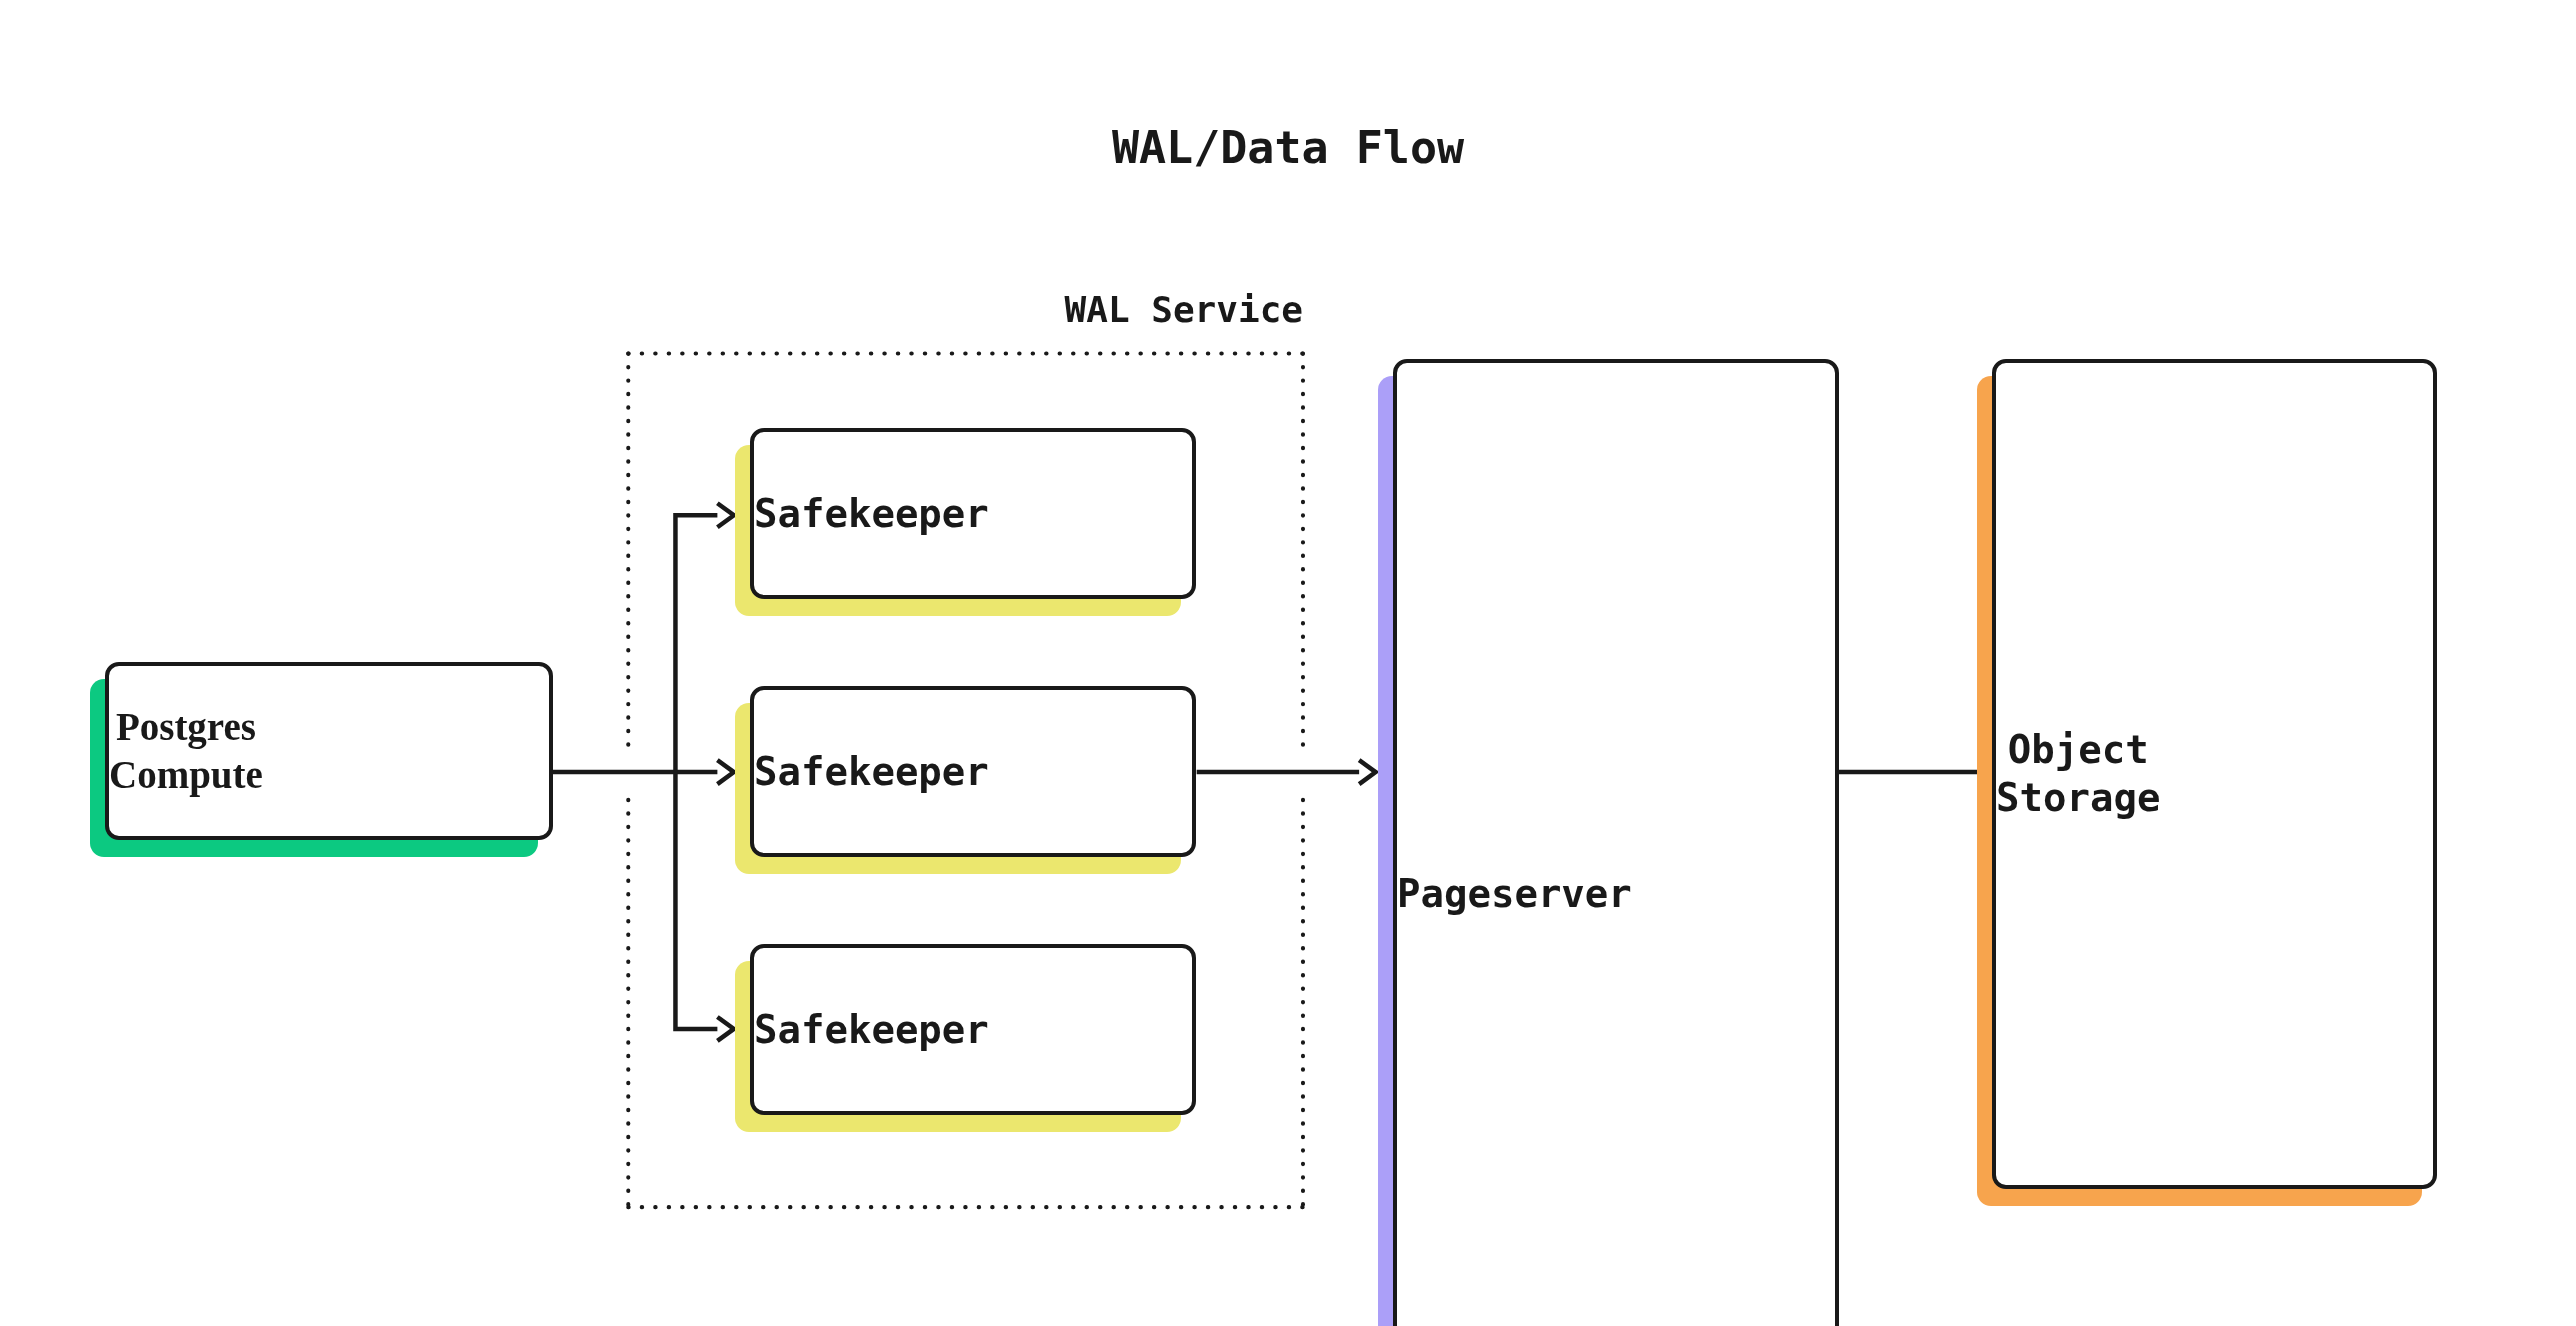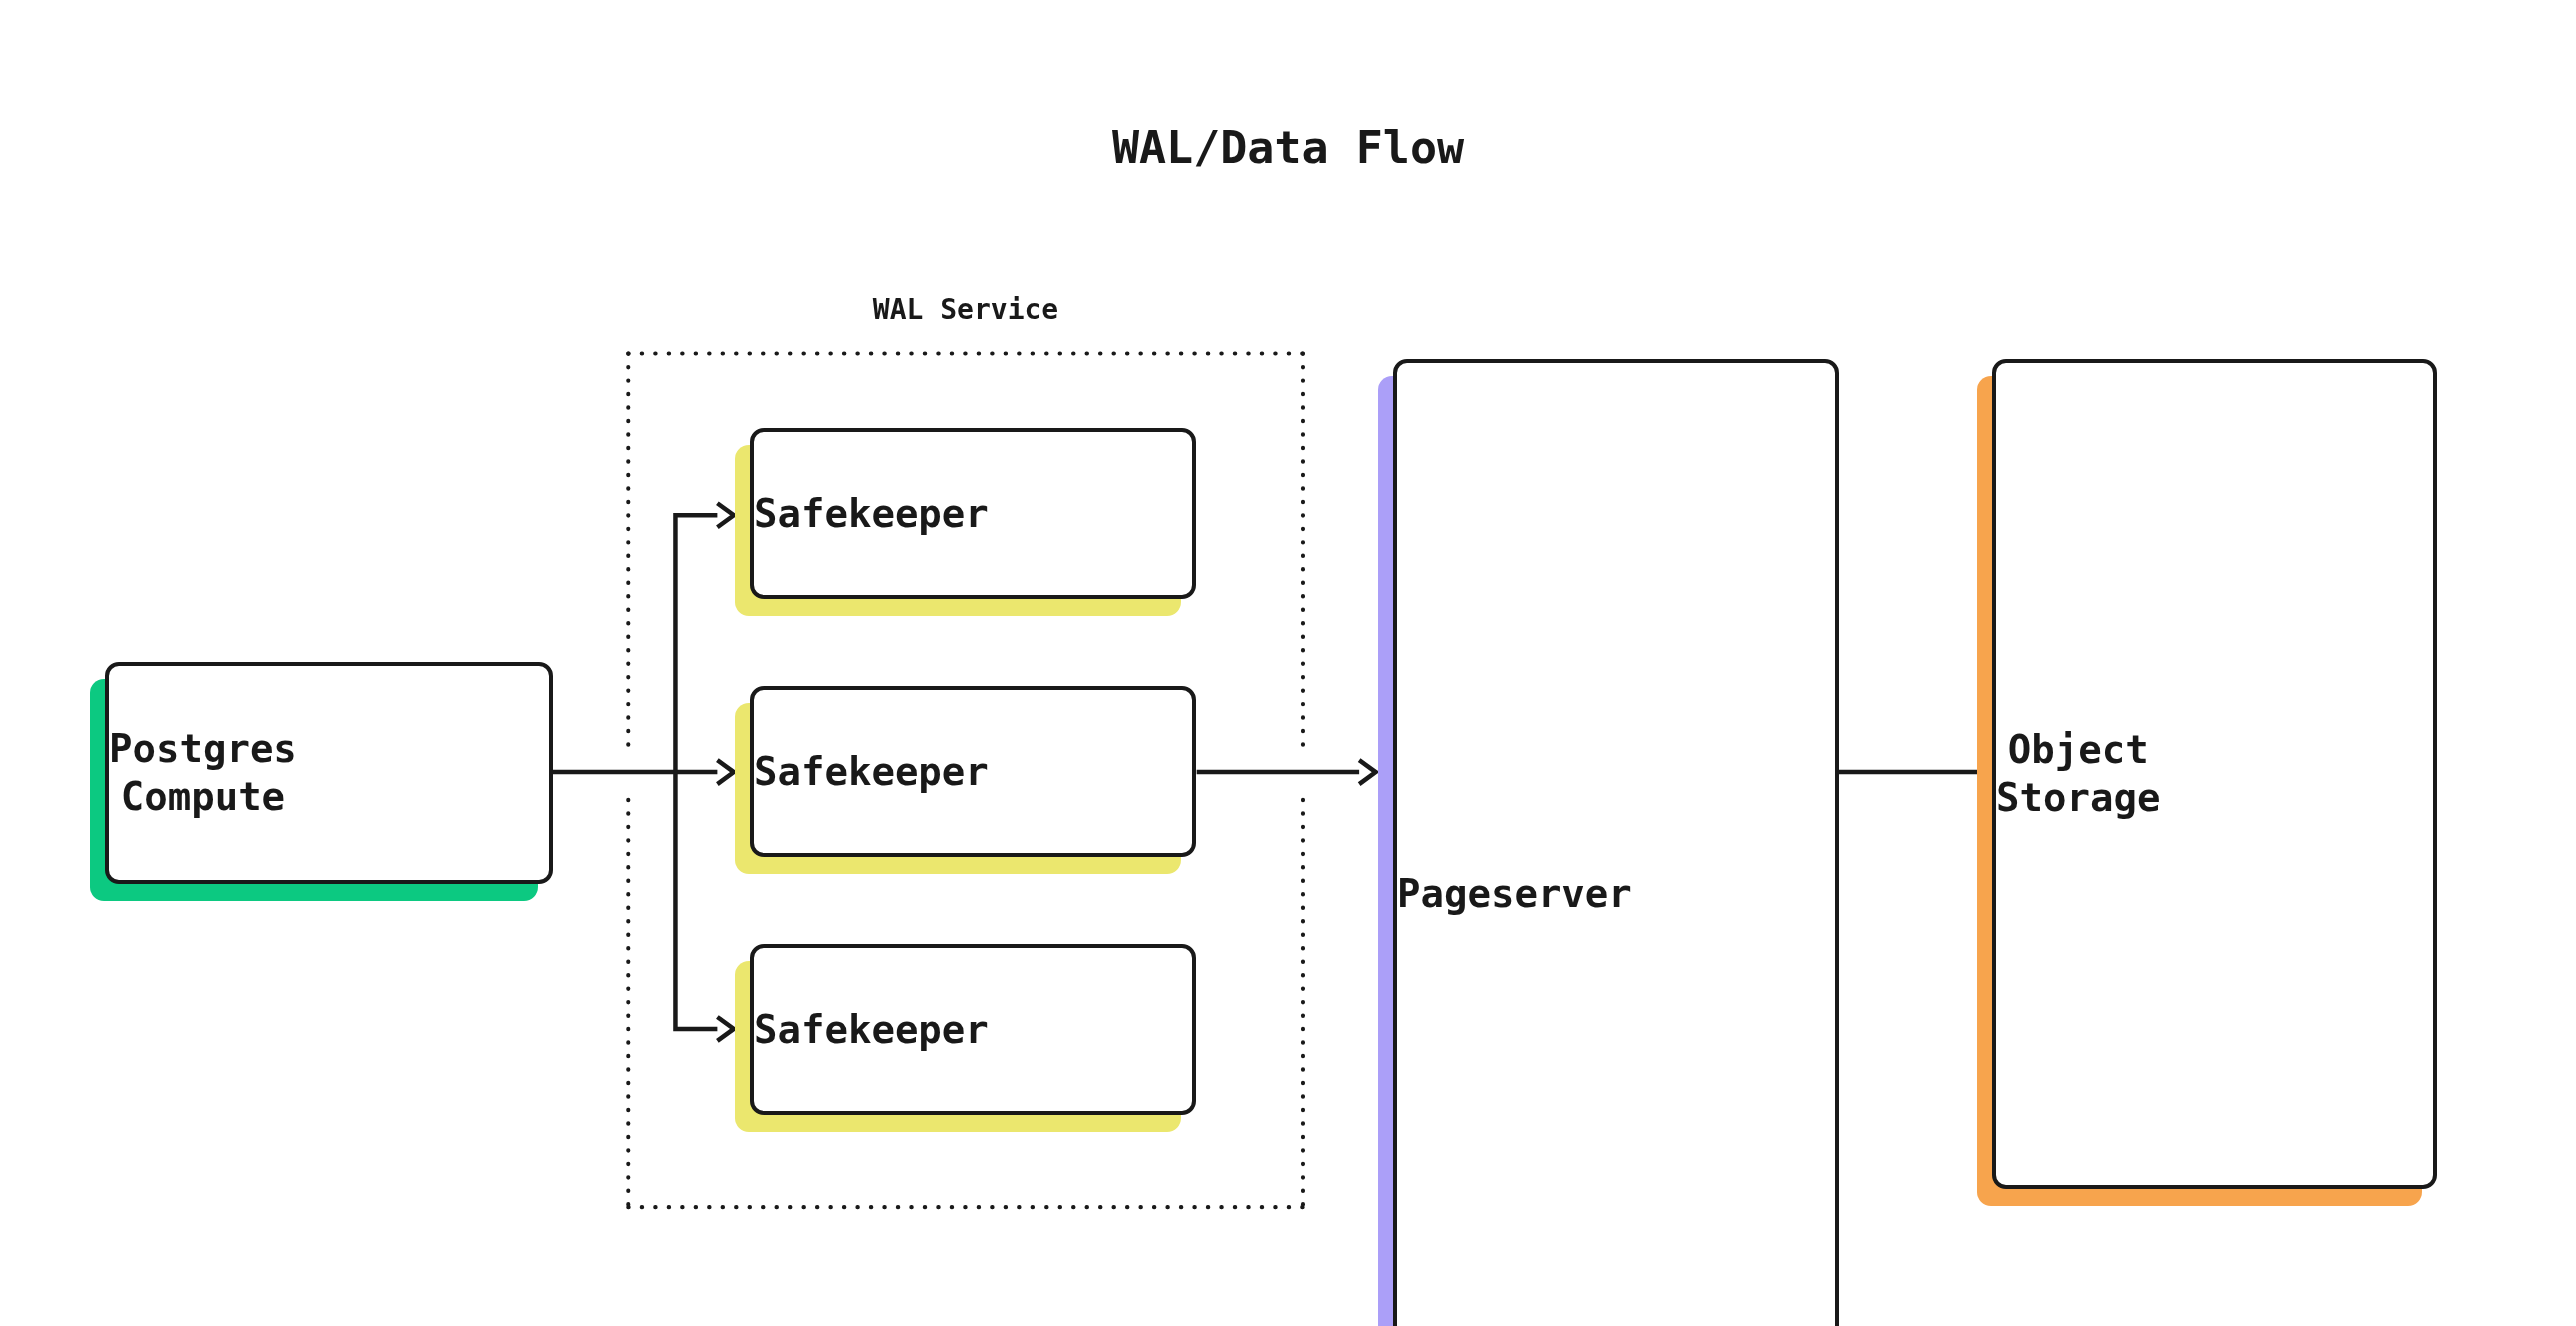--- a/index.html
+++ b/index.html
@@ -65,28 +65,28 @@
     font-size: 45px;
     font-weight: bold;
     line-height: 60px;
     z-index: 2;
   }
   .wal-label {
     position: absolute;
     left: 628px;
     top: 289px;
     width: 675px;
-    text-align: center;
-    font-size: 28px;
+    text-align: right;
+    font-size: 36px;
     font-weight: bold;
     line-height: 42px;
     z-index: 2;
   }
   
-  .n-postgres   { left: 105px;  top: 662px;  width: 448px; height: 222px; }
+  .n-postgres   { left: 105px;  top: 662px;  width: 448px; height: 178px; font-family: Liberation Serif, serif; }
   .n-sk1        { left: 750px; top: 428px;  width: 446px; height: 171px; }
   .n-sk2        { left: 750px; top: 686px;  width: 446px; height: 171px; }
   .n-sk3        { left: 750px; top: 944px; width: 446px; height: 171px; }
   .n-pageserver { left: 1393px; top: 359px;  width: 446px; height: 1070px; }
   .n-objstore   { left: 1992px; top: 359px;  width: 445px; height: 830px; }
 </style>
 </head>
 <body>
 
 <div class="canvas">

